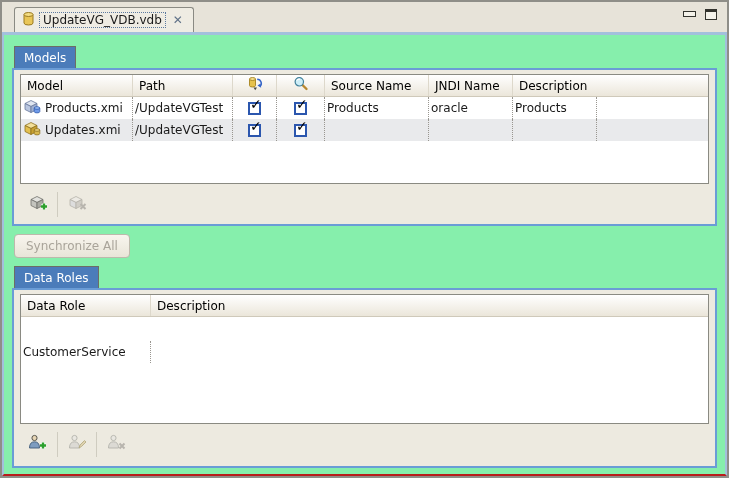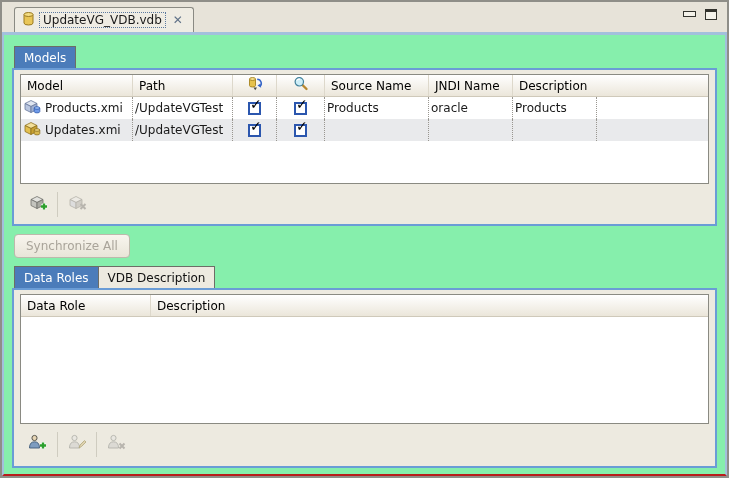--- a/index.html
+++ b/index.html
@@ -216,30 +216,30 @@
     </div>
 
     <div class="sync-row">
       <button class="sync-btn" disabled="">Synchronize All</button>
     </div>
 
     <div class="sash"></div>
 
     <div class="section-tabs">
       <div class="stab selected">Data Roles</div>
-      <div class="stab">VDB Description</div>
     </div>
 
     <div class="panel roles-panel">
       <div class="table roles-table">
         <div class="thead">
           <div class="th c-role">Data Role</div>
           <div class="th c-rdesc">Description</div>
         </div>
         <div class="tr">
+          <div class="td c-role">CustomerService</div>
           <div class="td c-rdesc"></div>
         </div>
         <div class="tfill"></div>
       </div>
 
       <div class="panel-toolbar">
         <button class="tool-btn enabled">
           <span>
             <svg width="20" height="17" viewBox="0 0 20 17">
               <circle cx="6.5" cy="4" r="2.6" fill="#e6d5b4" stroke="#4a4a42" stroke-width="0.9"></circle>

